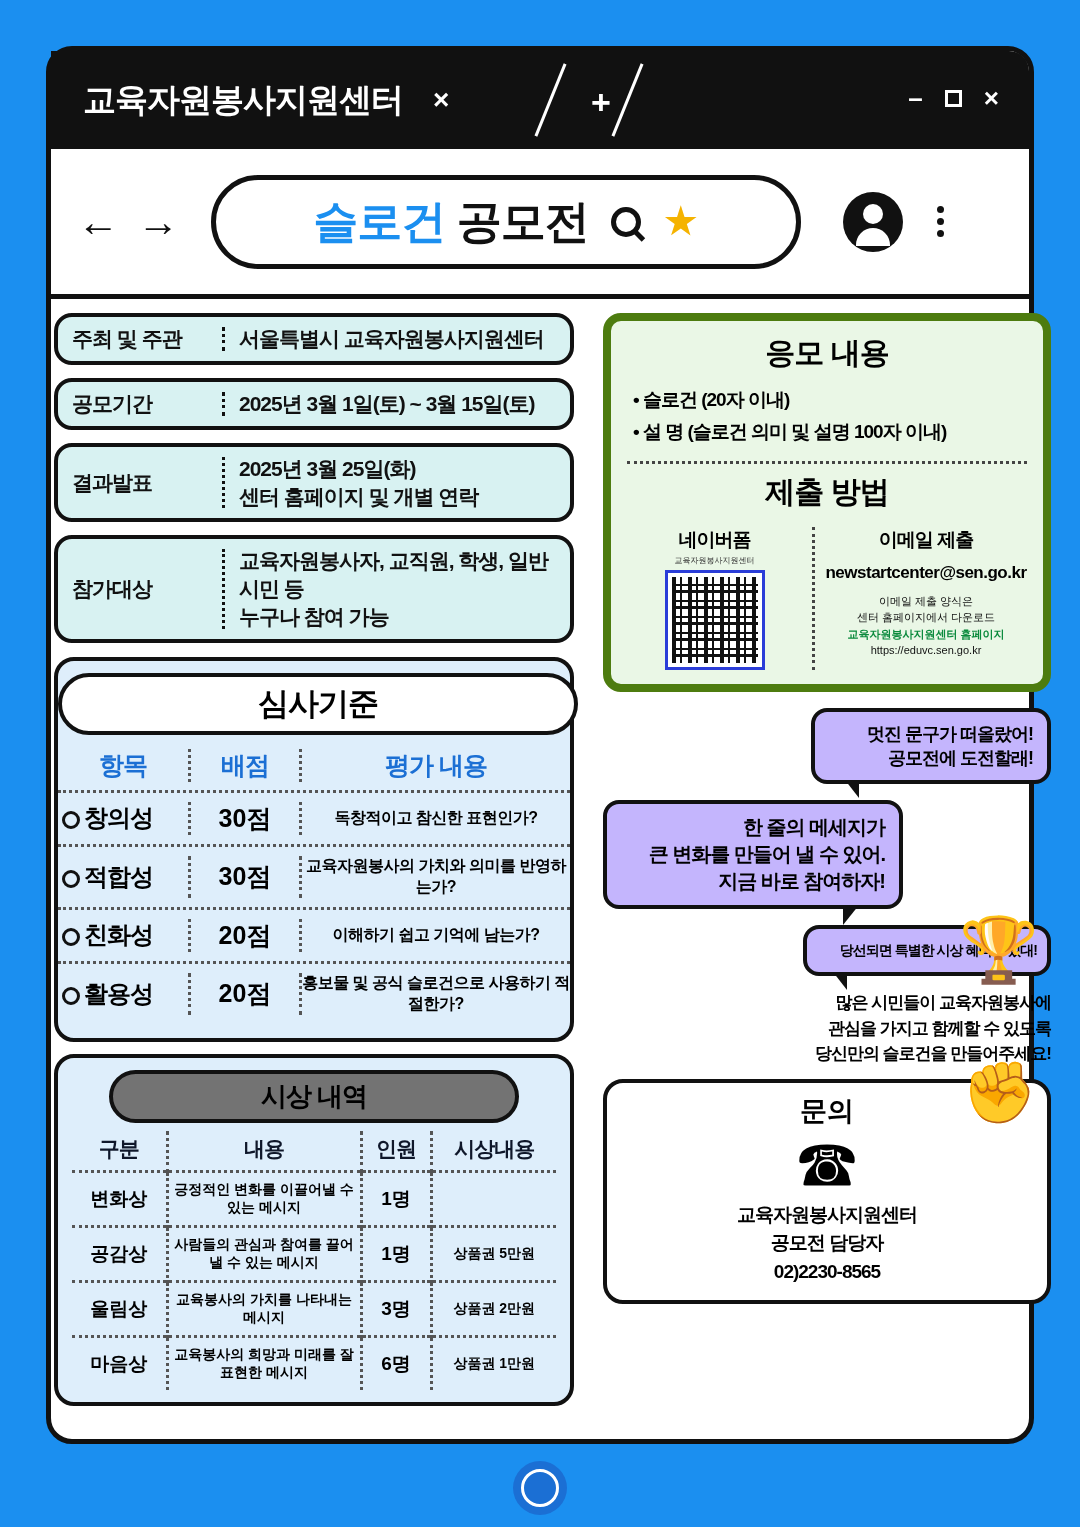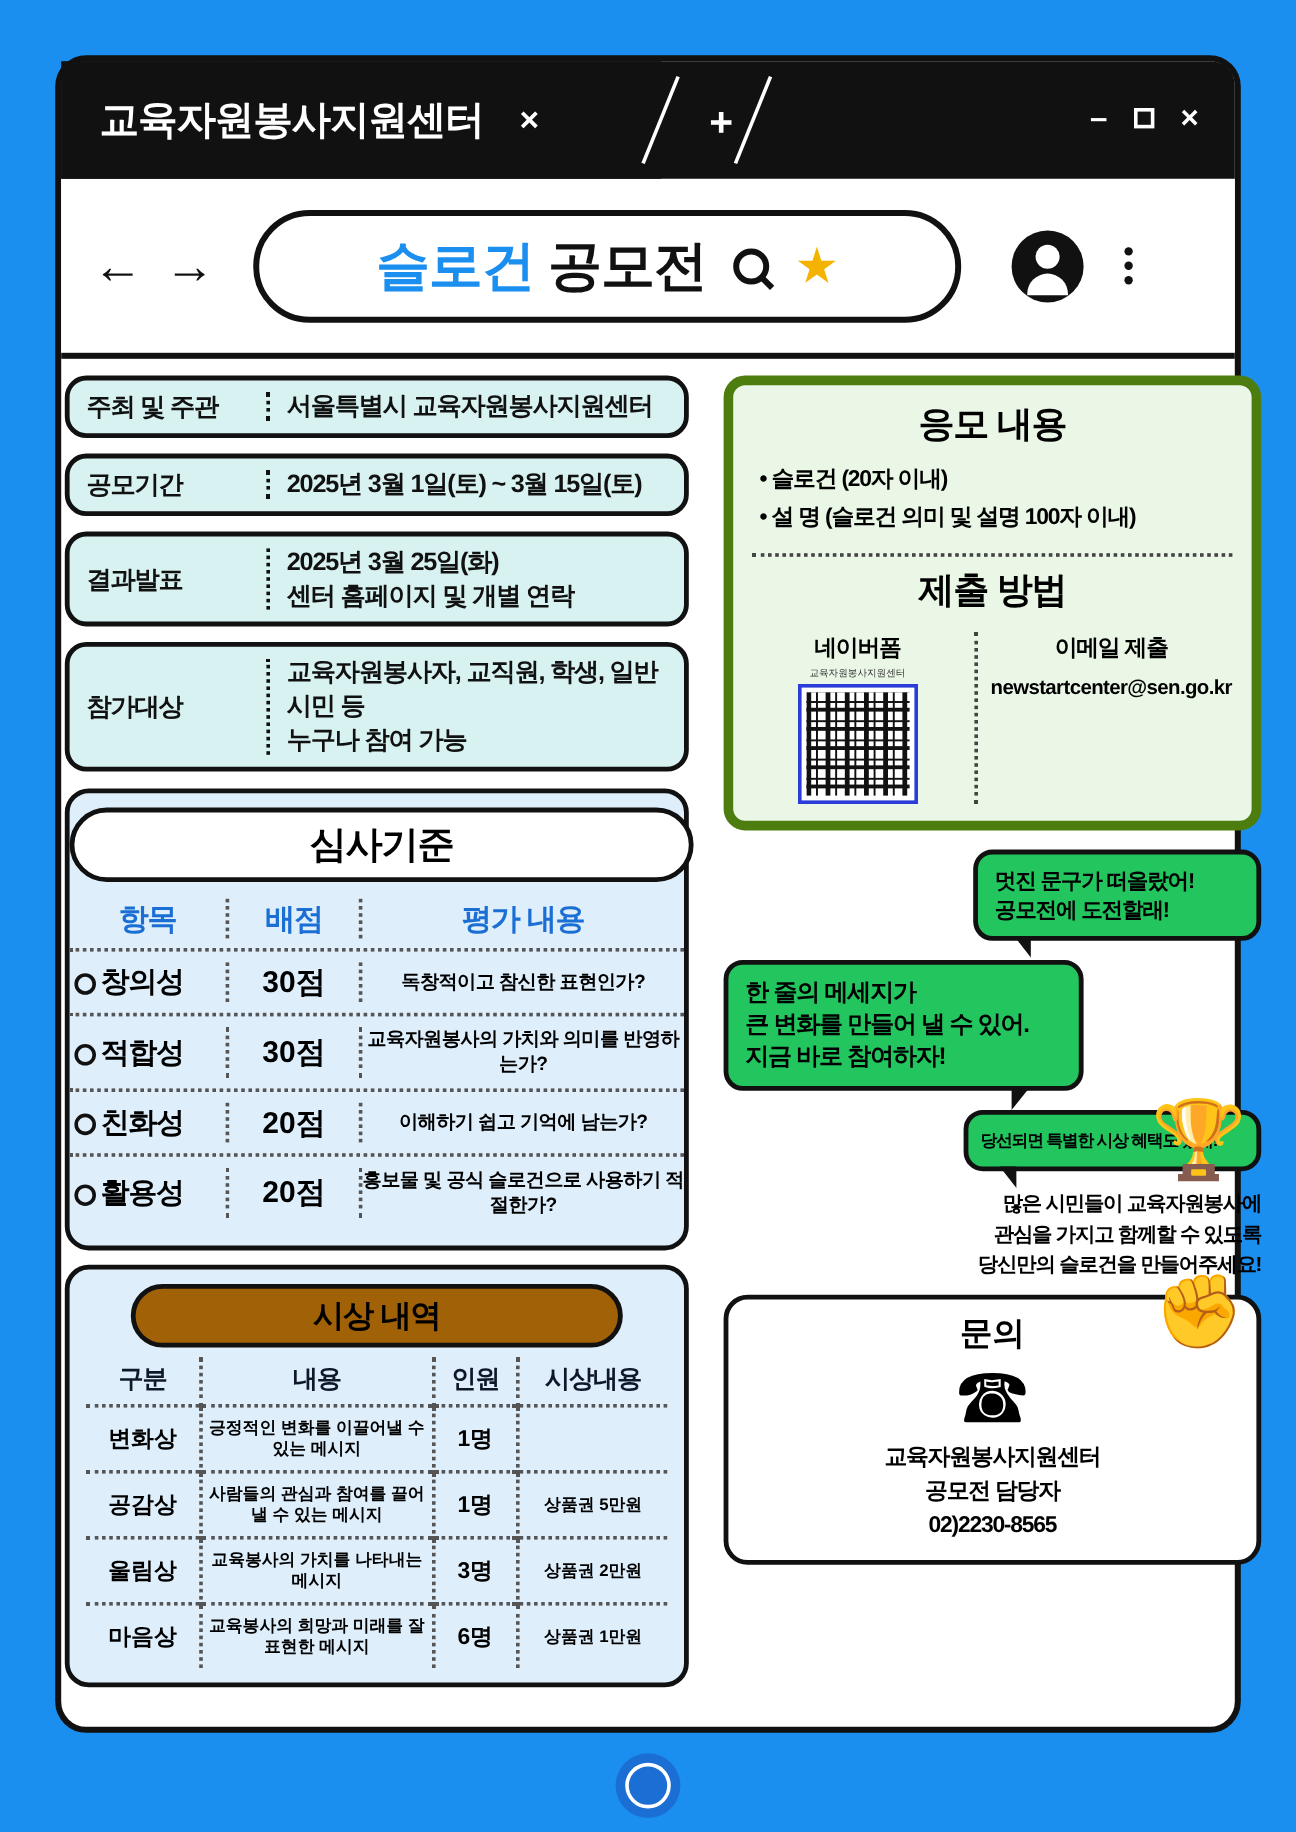--- a/index.html
+++ b/index.html
@@ -111,31 +111,31 @@
   .c3 { flex:1; text-align:center; }
   .crit-row { display:flex; align-items:center; border-top:3px dotted #555; padding:9px 0; }
   .crit-row .c1 { font-size:24px; font-weight:bold; letter-spacing:-1px; text-align:left; padding-left:26px; position:relative;}
   .crit-row .c1::before{content:"";position:absolute;left:4px;top:9px;width:12px;height:12px;border:3px solid #111;border-radius:50%;}
   .crit-row .c2 { font-size:25px; font-weight:bold; }
   .crit-row .c3 { font-size:16px; font-weight:bold; letter-spacing:-.5px; }
   .vdiv { border-left:3px dotted #555; align-self:stretch; }
 
   
   .prize-box { border:4px solid #111; border-radius:20px; background:#deeefb; padding:12px 14px 12px; margin-top:12px;}
-  .pill2 { border:4px solid #111; border-radius:40px; background:#a16207; text-align:center; padding:5px 0; width:410px; margin:0 auto 8px;}
+  .pill2 { border:4px solid #111; border-radius:40px; background:#737373; text-align:center; padding:5px 0; width:410px; margin:0 auto 8px;}
   .pill2 h2 { margin:0; font-size:26px; letter-spacing:-1px; }
   .ptable { width:100%; border-collapse:collapse; }
   .ptable th { color:#0f172a; font-size:21px; font-weight:bold; letter-spacing:-1px; padding:4px 0 7px; }
   .ptable td { font-size:14px; font-weight:bold; text-align:center; padding:8px 2px; border-top:3px dotted #555;}
   .ptable td.g { font-size:19px; }
   .ptable td.n { font-size:19px; }
   .ptable .sep { border-left:3px dotted #555; }
 
   
-  .bubble { border:4px solid #111; border-radius:16px; background:#22c55e; padding:10px 14px; font-size:18px; font-weight:bold; text-align:left; letter-spacing:-1px; line-height:1.35; position:relative;}
+  .bubble { border:4px solid #111; border-radius:16px; background:#c4b5fd; padding:10px 14px; font-size:18px; font-weight:bold; text-align:right; letter-spacing:-1px; line-height:1.35; position:relative;}
   .bubble::after { content:""; position:absolute; width:0; height:0; }
   .b1 { width:240px; margin:16px 0 0 auto; }
   .b1::after { border-left:14px solid transparent; border-right:0 solid transparent; border-top:18px solid #111; left:30px; bottom:-18px;}
   .b2 { width:300px; margin:16px 0 0 0; font-size:20px;}
   .b2::after { border-left:0; border-right:16px solid transparent; border-top:20px solid #111; right:40px; bottom:-20px;}
   .b3 { width:248px; margin:16px 0 0 auto; font-size:14px; padding:12px 10px;}
   .b3::after { border-left:14px solid transparent; border-top:18px solid #111; left:26px; bottom:-18px;}
   .closing { font-size:17px; font-weight:bold; text-align:right; line-height:1.5; letter-spacing:-1px; margin-top:14px; }
   .contact-box { border:4px solid #111; border-radius:20px; background:#fff; padding:10px 14px 14px; margin-top:12px; text-align:center;}
   .contact-title { font-size:27px; font-weight:bold; }
@@ -317,20 +317,26 @@
             <div class="sc-head">네이버폼</div>
             <div class="qr-cap">교육자원봉사지원센터</div>
             <div class="qr">
                 <div class="qr-inner"></div>
               </div>
           </div>
           <div class="vdot"></div>
           <div class="submit-col">
             <div class="sc-head">이메일 제출</div>
             <div class="email">newstartcenter@sen.go.kr</div>
+            <div class="email-note">
+              <div>이메일 제출 양식은</div>
+              <div>센터 홈페이지에서 다운로드</div>
+              <div class="green">교육자원봉사지원센터 홈페이지</div>
+              <div>https://eduvc.sen.go.kr</div>
+            </div>
           </div>
         </div>
       </div>
 
       <div class="bubble b1" style="white-space:pre-line">멋진 문구가 떠올랐어!
 공모전에 도전할래!</div>
       <div class="bubble b2" style="white-space:pre-line">한 줄의 메세지가
 큰 변화를 만들어 낼 수 있어.
 지금 바로 참여하자!</div>
       <div class="bubble b3" style="white-space:pre-line">당선되면 특별한 시상 혜택도 있대!</div>

